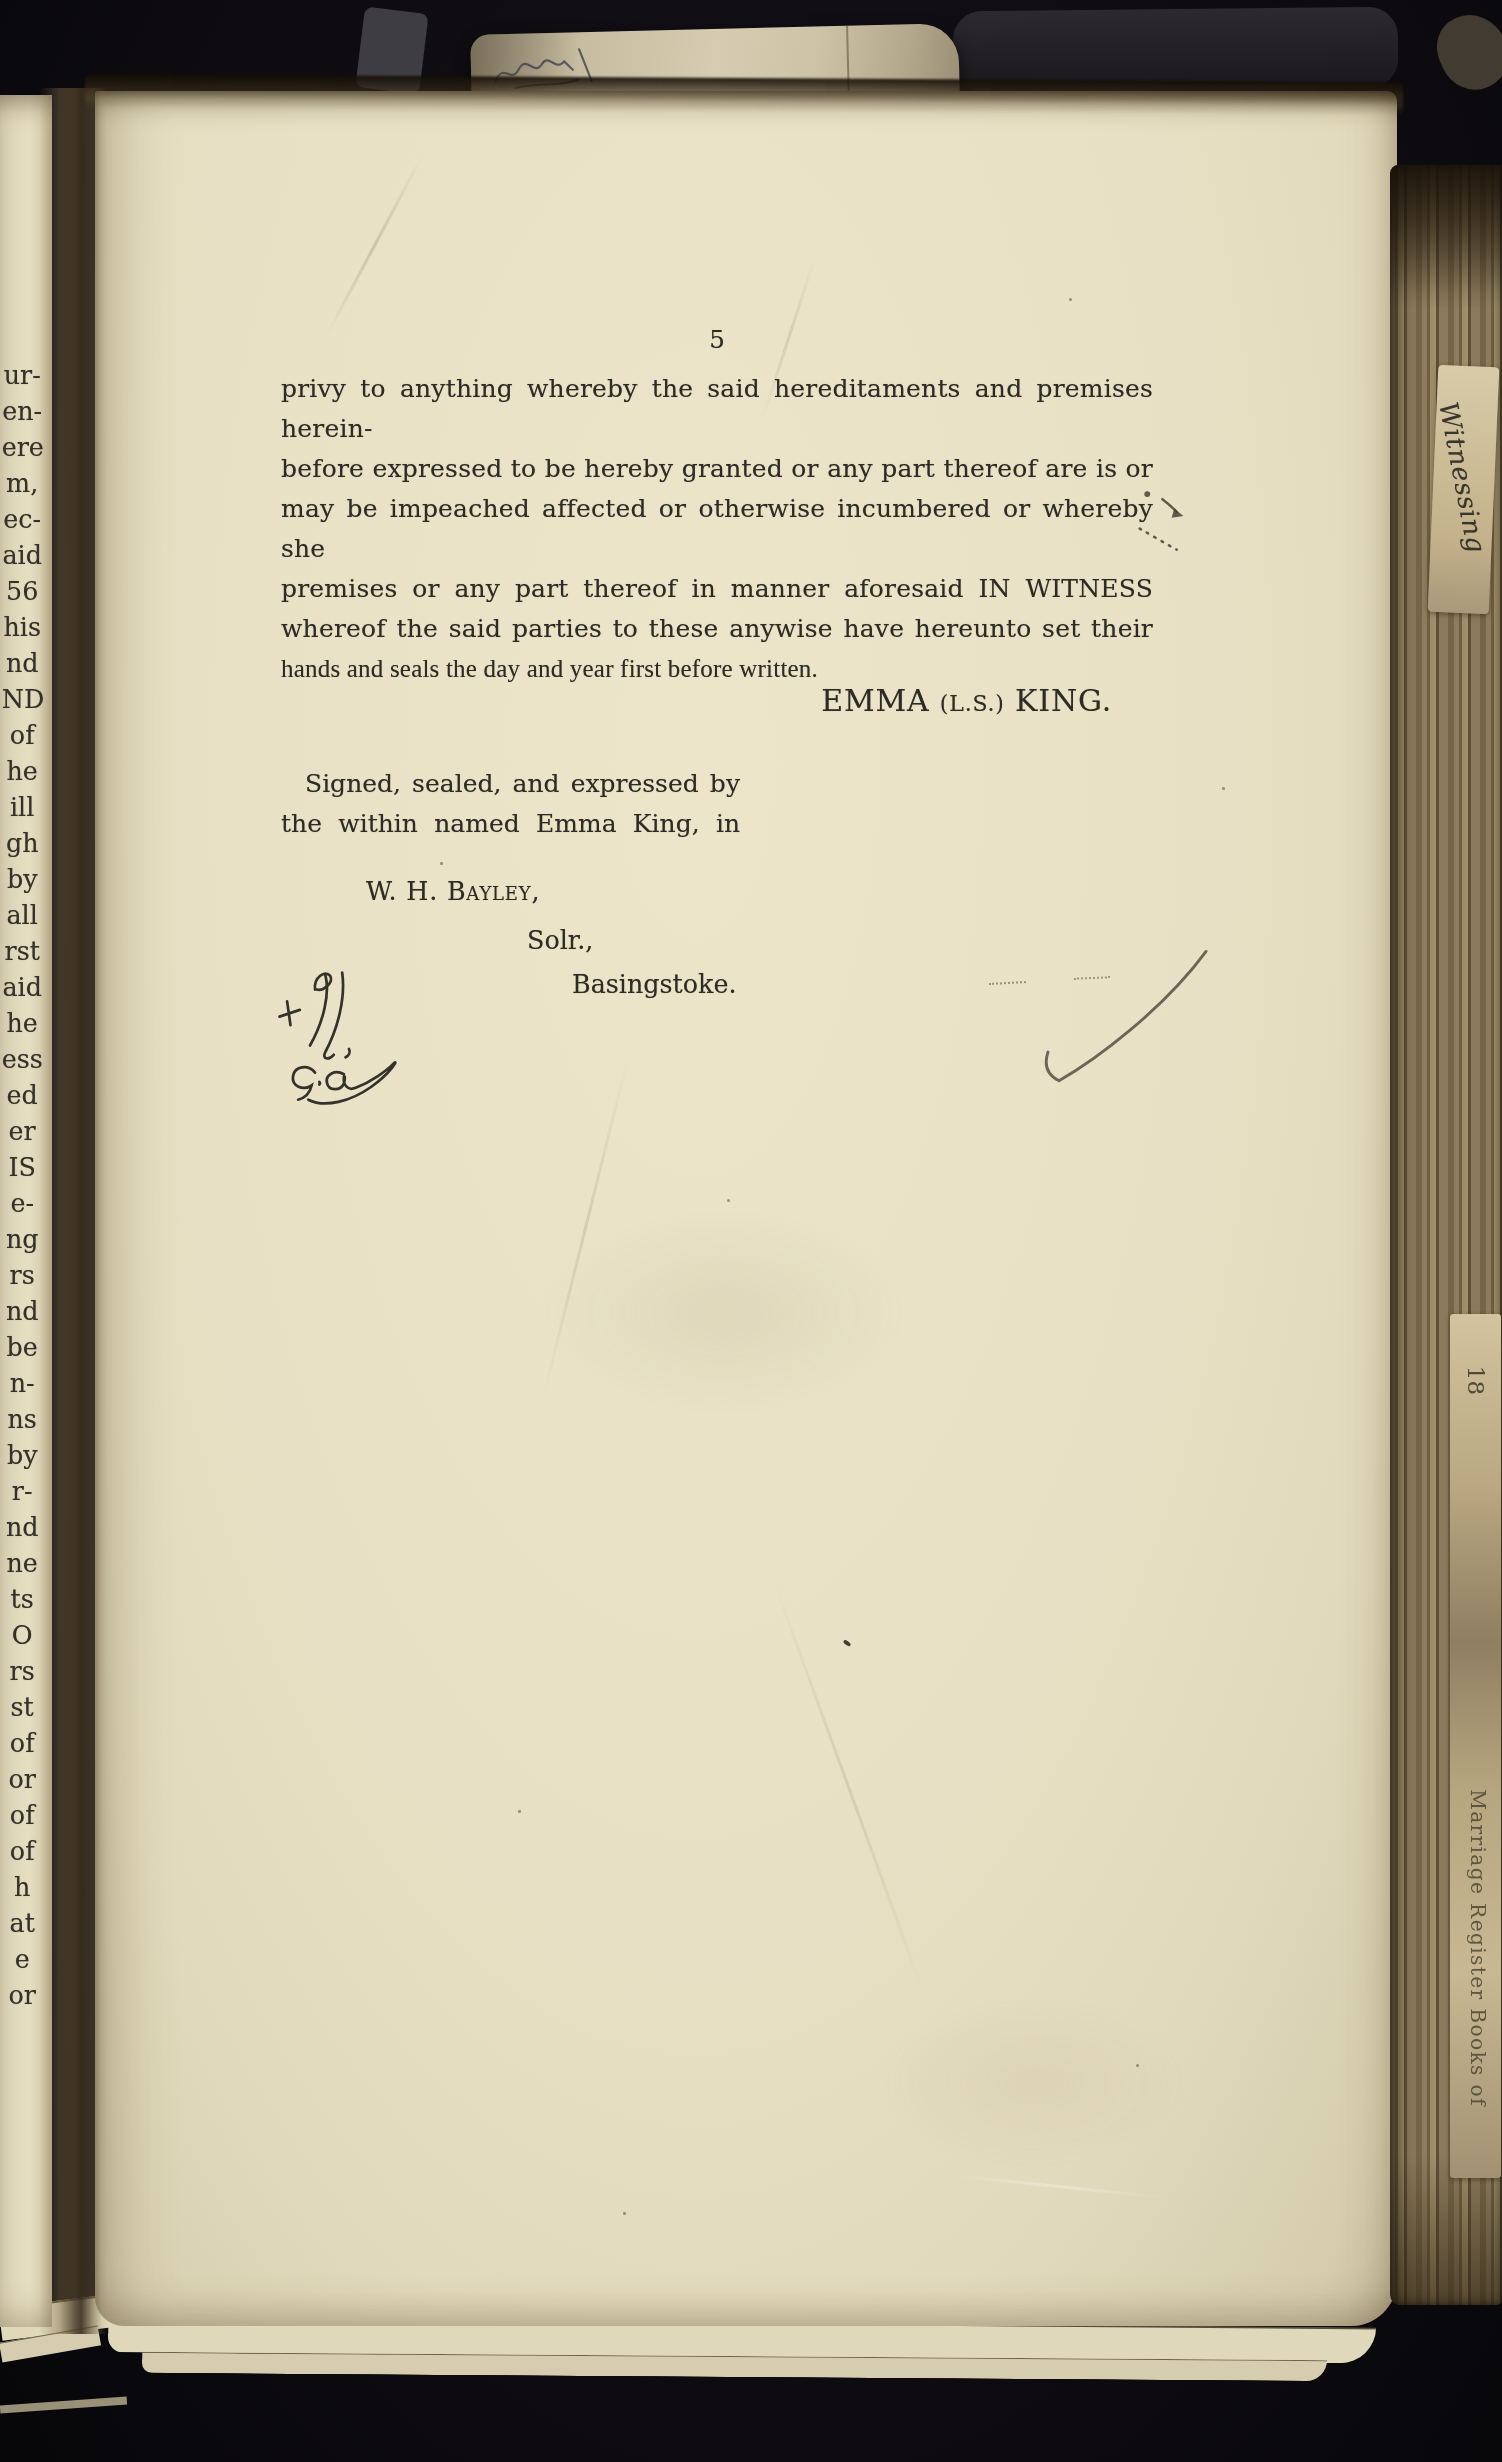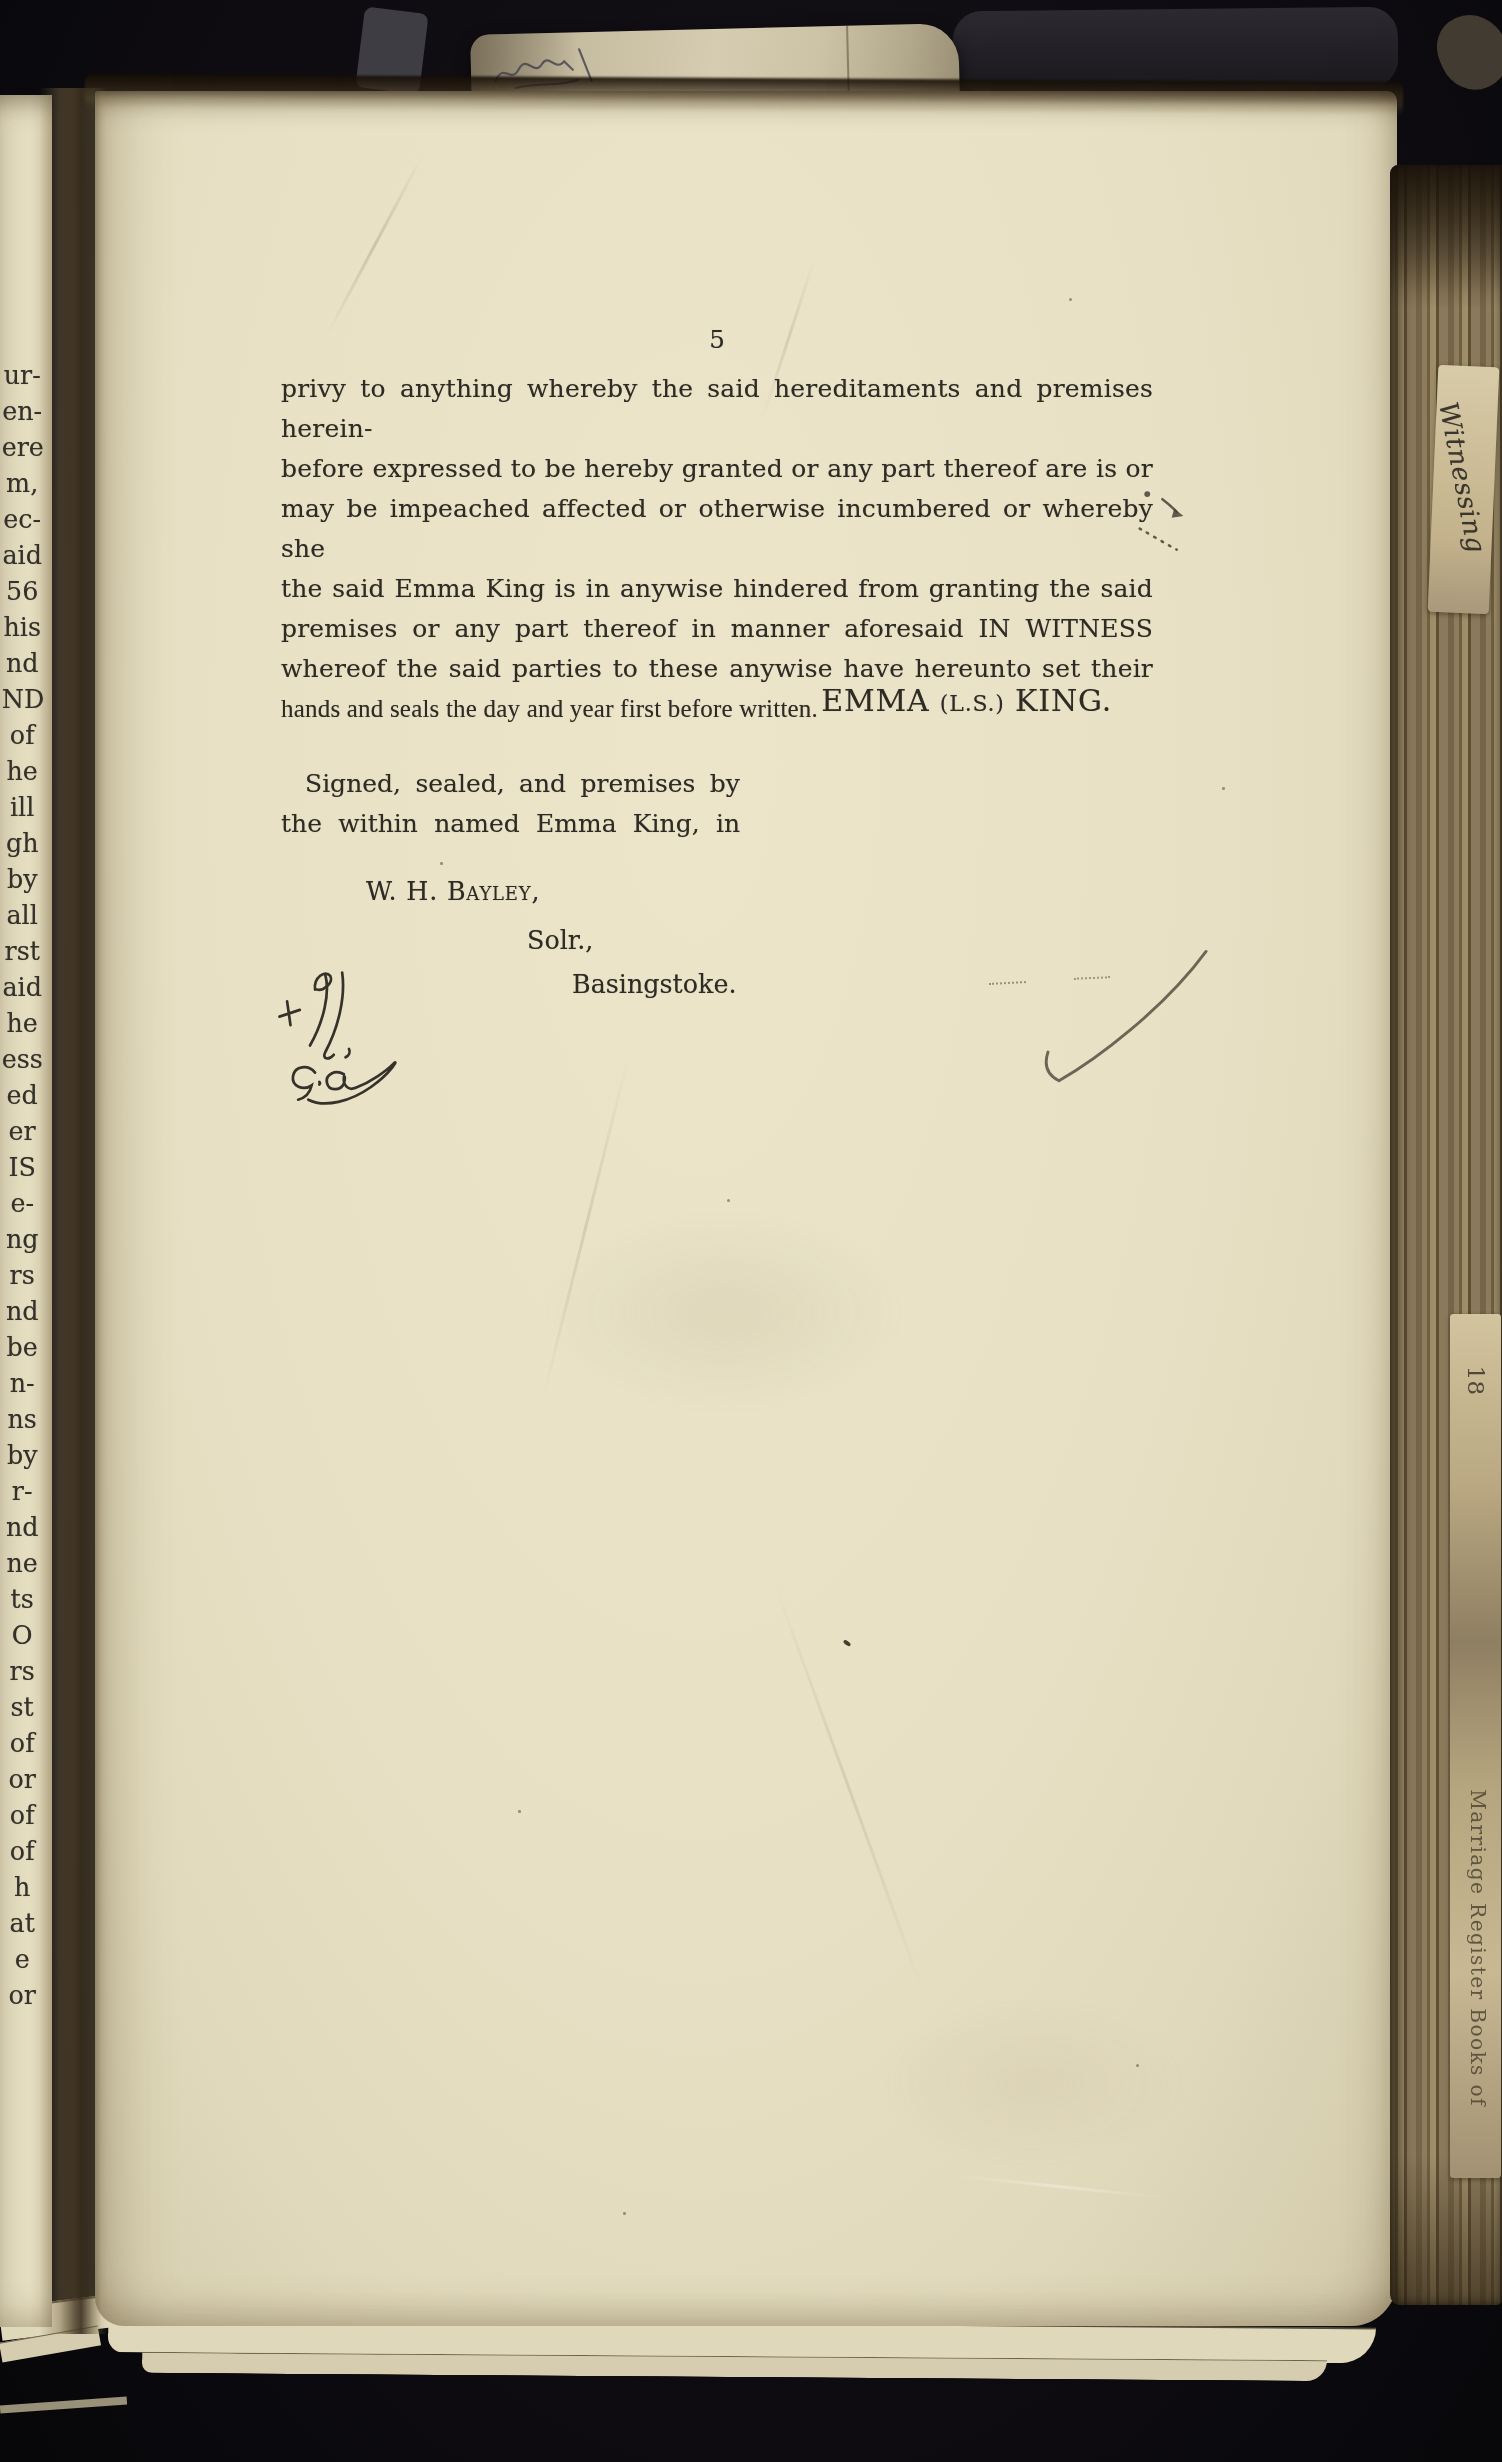--- a/index.html
+++ b/index.html
@@ -159,32 +159,31 @@
 <div class="abs understrip-2"></div>
 <div class="abs understrip-left1"></div>
 <div class="abs understrip-left2"></div>
 <div class="abs bottom-sliver"></div>
 
 <div class="abs pagenum txt">5</div>
 <div class="abs para txt">
     <div class="pline first">privy to anything whereby the said hereditaments and premises herein-</div>
     <div class="pline">before expressed to be hereby granted or any part thereof are is or</div>
     <div class="pline">may be impeached affected or otherwise incumbered or whereby she</div>
-    <div class="pline">the said Emma King is in anywise hindered from granting the said</div>
     <div class="pline">premises or any part thereof in manner aforesaid  IN WITNESS</div>
     <div class="pline">whereof the said parties to these anywise have hereunto set their</div>
     <div class="pline last">hands and seals the day and year first before written.</div>
   </div>
 <div class="abs sig txt">
   <span>EMMA</span>
   <span class="seal">(L.S.)</span>
   <span>KING.</span>
 </div>
 <div class="abs attest txt">
-    <div class="pline first">Signed, sealed, and premises by</div>
+    <div class="pline first">Signed, sealed, and expressed by</div>
     <div class="pline">the within named Emma King, in</div>
   </div>
 <div class="abs bayley txt">W. H. Bayley,</div>
 <div class="abs solr txt">Solr.,</div>
 <div class="abs town txt">Basingstoke.</div>
 
 <div class="abs mcol">
     <div class="mfrag first">ur-</div>
     <div class="mfrag">en-</div>
     <div class="mfrag">ere</div>

